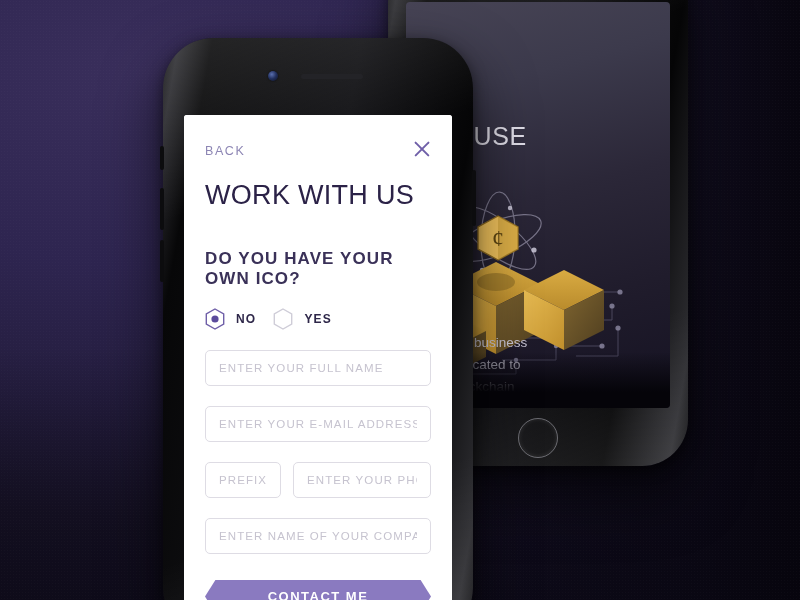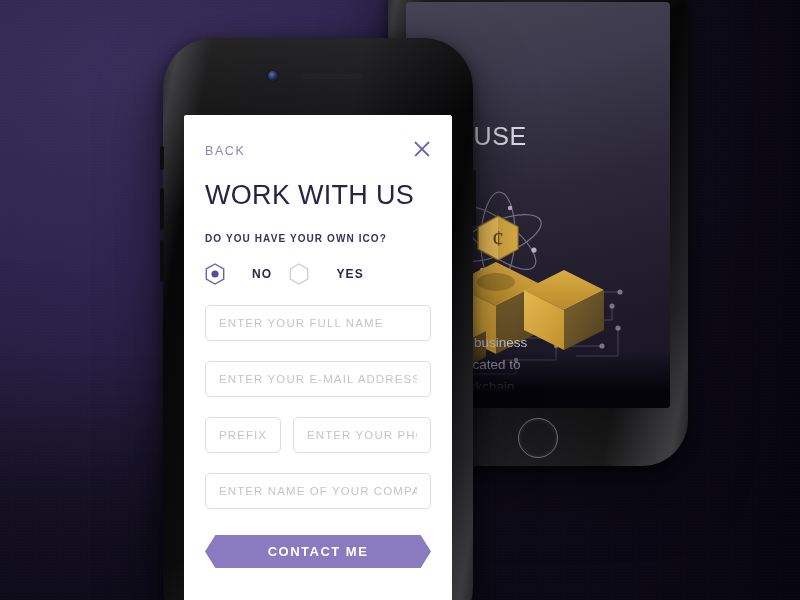--- a/index.html
+++ b/index.html
@@ -137,32 +137,32 @@
     background:#6f5fa8; border-radius:1px;
   }
   #close-btn::before{ transform:rotate(45deg); }
   #close-btn::after { transform:rotate(-45deg); }
 
   #title{
     margin-top:24px; color:#2b2247; font-size:27px; font-weight:400;
     letter-spacing:.3px; line-height:1;
   }
   #question{
-    margin-top:24px; color:#3a3158; font-size:10px;
+    margin-top:40px; color:#3a3158; font-size:17px;
     letter-spacing:1.1px; font-weight:600;
   }
 
   #radio-row{ margin-top:19px; display:flex; align-items:center; gap:17px; }
   .radio{
     display:flex; align-items:center; gap:11px; cursor:pointer;
     background:none; border:none; padding:0; font-family:inherit;
   }
   .hexbox{ width:20px; height:22px; flex:none; }
   .radio-label{
-    color:#2e2749; font-size:12px; letter-spacing:1.2px; font-weight:600;margin-left:16px;
+    color:#2e2749; font-size:12px; letter-spacing:1.2px; font-weight:600;
   }
 
   .field{
     margin-top:20px; width:100%; height:36px;
     border:1px solid #dedce4; border-radius:5px;
     padding:0 13px; background:#fff;
     color:#3a3158; font-size:11.5px; letter-spacing:1.1px;
     font-family:inherit; outline:none;
   }
   .field::placeholder{ color:#c6c3cf; letter-spacing:1.1px; }

